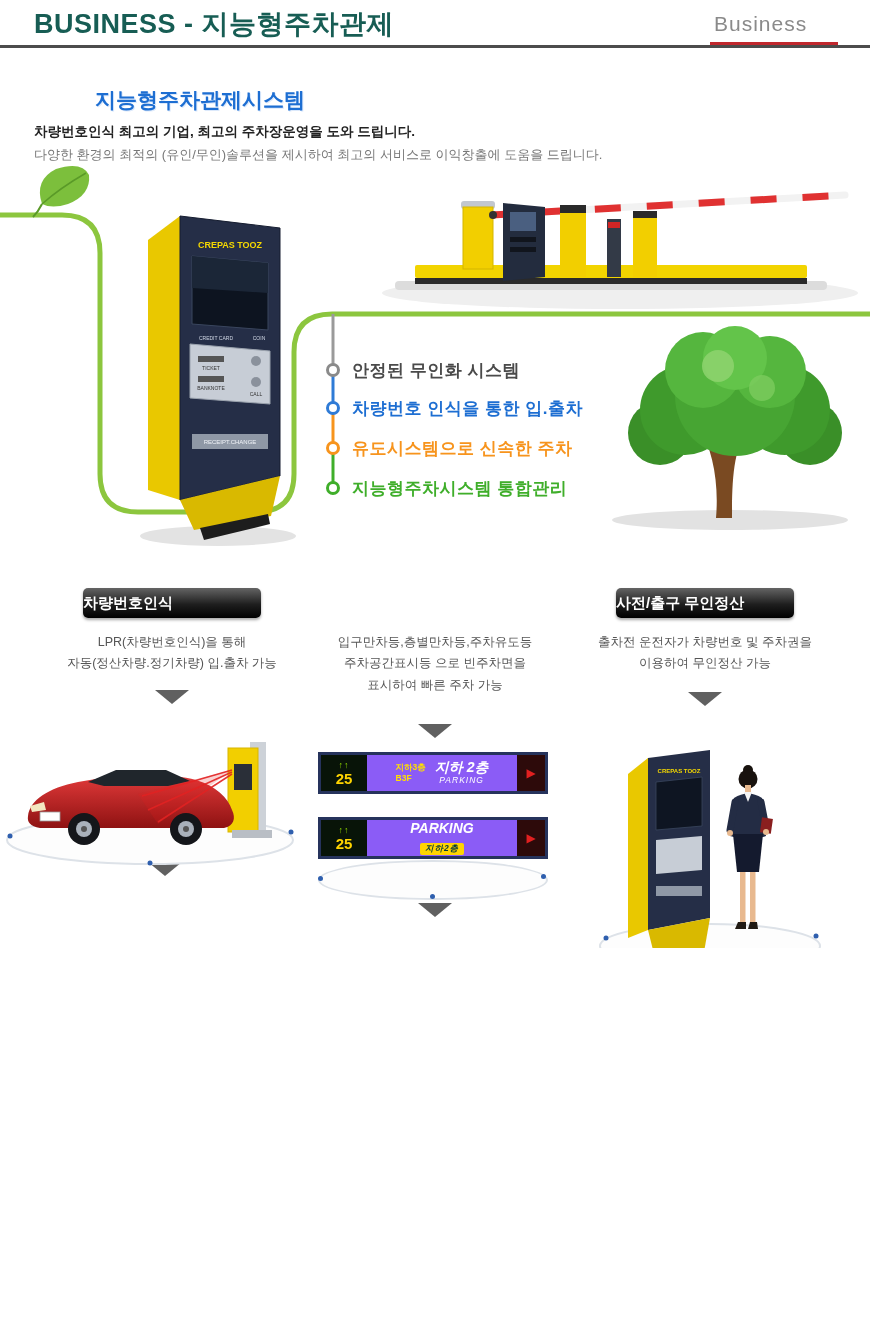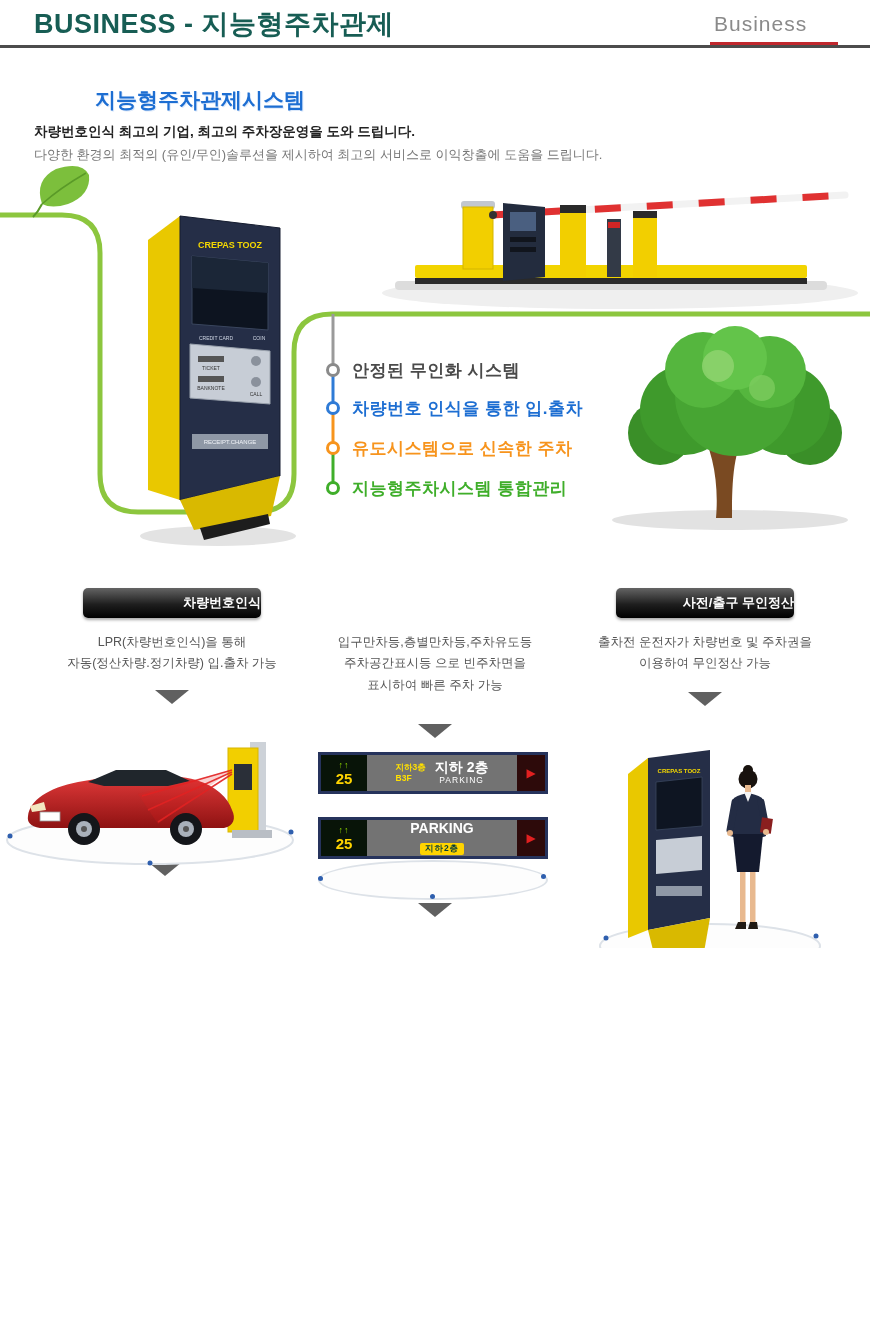--- a/index.html
+++ b/index.html
@@ -12,33 +12,33 @@
   .red-line{position:absolute;left:710px;top:42px;width:128px;height:3px;background:#c0272d;}
   .header-rule{position:absolute;left:0;top:45px;width:870px;height:3px;background:#4c4c4c;}
 
   .intro-title{position:absolute;left:95px;top:86px;font-size:21px;font-weight:bold;color:#1d6ed2;text-shadow:1px 1px 0 #dce9fb;text-align:center;}
   .intro-sub{position:absolute;left:34px;top:123px;font-size:13.5px;font-weight:bold;color:#222;}
   .intro-desc{position:absolute;left:34px;top:146px;font-size:13px;color:#777;}
 
   .feature{position:absolute;left:352px;font-size:17px;font-weight:bold;letter-spacing:.5px;white-space:nowrap;}
   .f0{color:#4a4a4a}.f1{color:#1d6ed2}.f2{color:#f7941d}.f3{color:#3fae2a}
 
-  .badge{position:absolute;top:588px;width:178px;height:30px;line-height:30px;text-align:right;color:#fff;
-         font-weight:bold;font-size:13px;background:linear-gradient(180deg,#646464,#1e1e1e 55%,#000);
+  .badge{position:absolute;top:588px;width:178px;height:30px;line-height:30px;text-align:left;color:#fff;
+         font-weight:bold;font-size:15px;background:linear-gradient(180deg,#646464,#1e1e1e 55%,#000);
          border-radius:5px;box-shadow:0 2px 3px rgba(0,0,0,.35);}
   .coltext{position:absolute;width:300px;text-align:center;font-size:12.5px;color:#555;line-height:1.7;}
   .down-arrow{position:absolute;width:0;height:0;border-left:17px solid transparent;border-right:17px solid transparent;border-top:14px solid #606060;}
 
   .sign{position:absolute;left:318px;width:230px;height:42px;border:3px solid #26335c;display:flex;box-sizing:border-box;background:#0a160a;}
   .sign-left{width:46px;background:#081408;display:flex;flex-direction:column;align-items:center;justify-content:center;gap:1px;}
   .sign-arrows{color:#8bd400;font-size:9px;line-height:1;letter-spacing:1px;font-weight:bold;}
   .sign-count{color:#ffd400;font-size:15px;font-weight:bold;font-family:Liberation Sans, sans-serif;line-height:1;}
-  .sign-mid{flex:1;background:#737373;display:flex;align-items:center;justify-content:center;gap:9px;}
+  .sign-mid{flex:1;background:#8b5cf6;display:flex;align-items:center;justify-content:center;gap:9px;}
   .sign-small{font-size:8.5px;color:#ffe000;line-height:1.25;text-align:left;font-weight:bold;}
-  .sign-main{text-align:center;color:#fff;}
+  .sign-main{text-align:center;color:#fff;font-style:italic;}
   .sign-big{font-size:14px;font-weight:bold;line-height:1.1;white-space:nowrap;}
   .sign-sub{font-size:8.5px;line-height:1.3;letter-spacing:1px;}
   .sign-pill{display:inline-block;background:#ffd400;color:#063c38;font-size:8.5px;font-weight:bold;padding:0 5px;border-radius:2px;letter-spacing:1px;}
   .sign-right{width:28px;background:#2d0a0a;display:flex;align-items:center;justify-content:center;color:#e02020;font-size:12px;}
 
   .platform{position:absolute;border-radius:50%;background:#fdfdfd;border:2px solid #dde2e8;box-sizing:border-box;}
   .dot{position:absolute;width:5px;height:5px;border-radius:50%;background:#2f5fae;}
   .footer-bar{position:absolute;left:114px;top:1315px;width:658px;height:7px;background:#3076c2;border-radius:4px 4px 0 0;}
 </style>
 </head>

